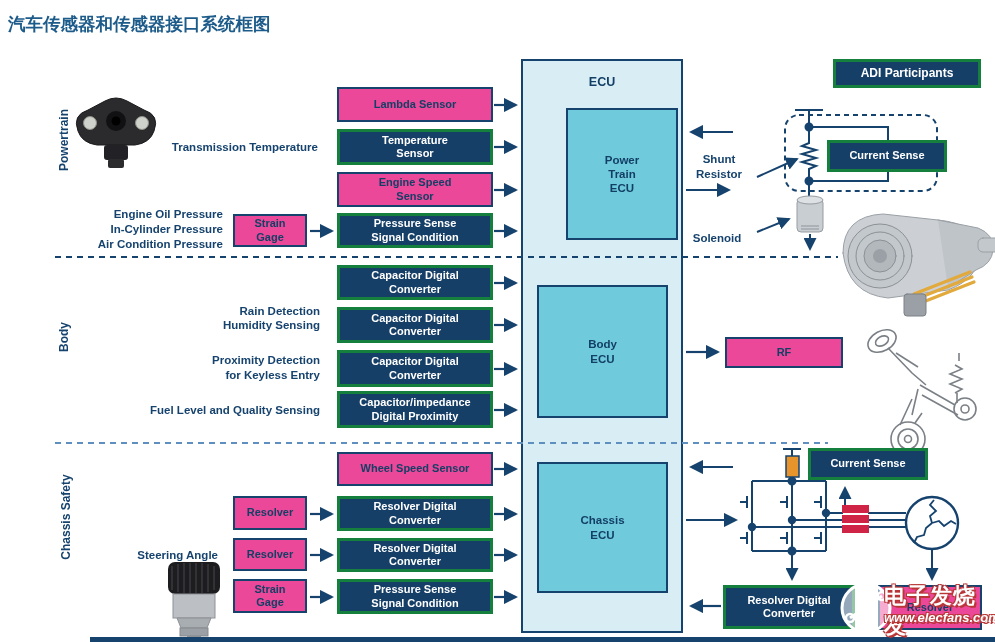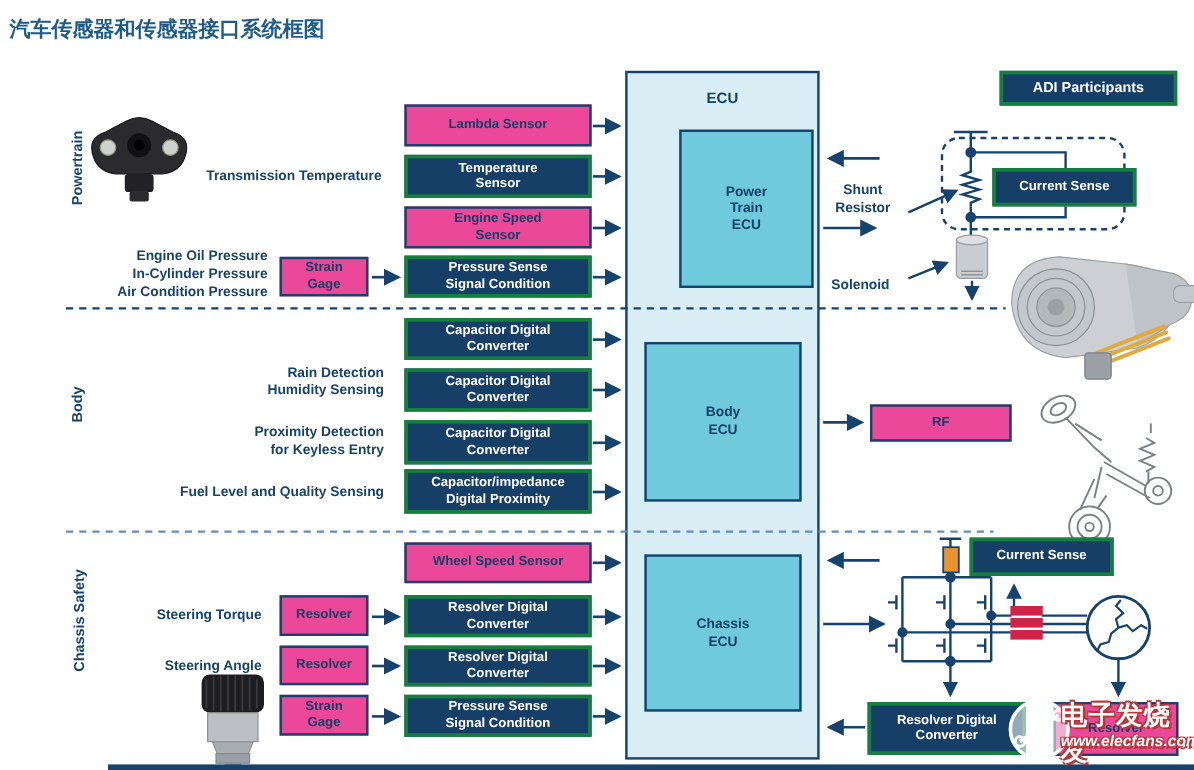--- a/index.html
+++ b/index.html
@@ -209,21 +209,20 @@
   <div class="box db" style="left:337px;top:265px;width:156px;height:35px;">Capacitor Digital
 Converter</div>
   <div class="box db" style="left:337px;top:307px;width:156px;height:36px;">Capacitor Digital
 Converter</div>
   <div class="box db" style="left:337px;top:350px;width:156px;height:37px;">Capacitor Digital
 Converter</div>
   <div class="box db" style="left:337px;top:391px;width:156px;height:37px;">Capacitor/impedance
 Digital Proximity</div>
 
   <div class="box lb" style="left:337px;top:452px;width:156px;height:34px;">Wheel Speed Sensor</div>
-  <div class="label r" style="left:40px;top:506px;width:178px;">Steering Torque</div>
   <div class="label r" style="left:40px;top:548px;width:178px;">Steering Angle</div>
   <div class="box lb" style="left:233px;top:496px;width:74px;height:34px;">Resolver</div>
   <div class="box lb" style="left:233px;top:538px;width:74px;height:33px;">Resolver</div>
   <div class="box lb" style="left:233px;top:579px;width:74px;height:34px;">Strain
 Gage</div>
   <div class="box db" style="left:337px;top:496px;width:156px;height:35px;">Resolver Digital
 Converter</div>
   <div class="box db" style="left:337px;top:538px;width:156px;height:34px;">Resolver Digital
 Converter</div>
   <div class="box db" style="left:337px;top:579px;width:156px;height:35px;">Pressure Sense

